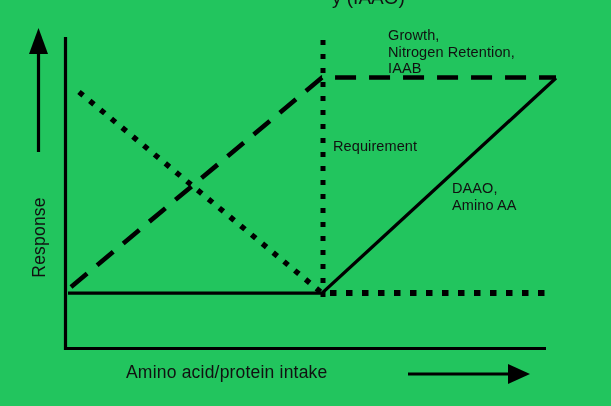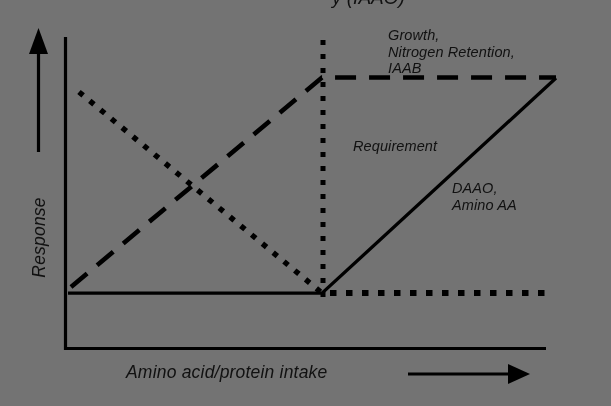--- a/index.html
+++ b/index.html
@@ -7,23 +7,22 @@
     padding: 0;
     background: #ffffff;
   }
   body {
     font-family: "Liberation Sans", sans-serif;
   }
   #page {
     position: relative;
     width: 611px;
     height: 406px;
-    background: #737373;
+    background: #22c55e;
     overflow: hidden;
-    font-style: italic;
   }
   #figure-svg {
     position: absolute;
     left: 0;
     top: 0;
     width: 611px;
     height: 406px;
   }
   .axis-line {
     stroke: #000000;
@@ -77,21 +76,21 @@
   .ann {
     position: absolute;
     color: #111111;
     font-size: 14.5px;
     line-height: 16.5px;
     letter-spacing: 0.1px;
     white-space: pre;
     font-family: "Liberation Sans", sans-serif;
   }
   #label-growth { left: 388px; top: 27px; }
-  #label-requirement { left: 353px; top: 138px; text-align: center; }
+  #label-requirement { left: 333px; top: 138px; text-align: center; }
   #label-daao { left: 452px; top: 180px; }
   #label-iaao { left: 171px; top: 240px; }
   #label-xaxis {
     left: 126px;
     top: 364px;
     font-size: 17.5px;
     letter-spacing: 0.2px;
   }
   #label-yaxis {
     position: absolute;

